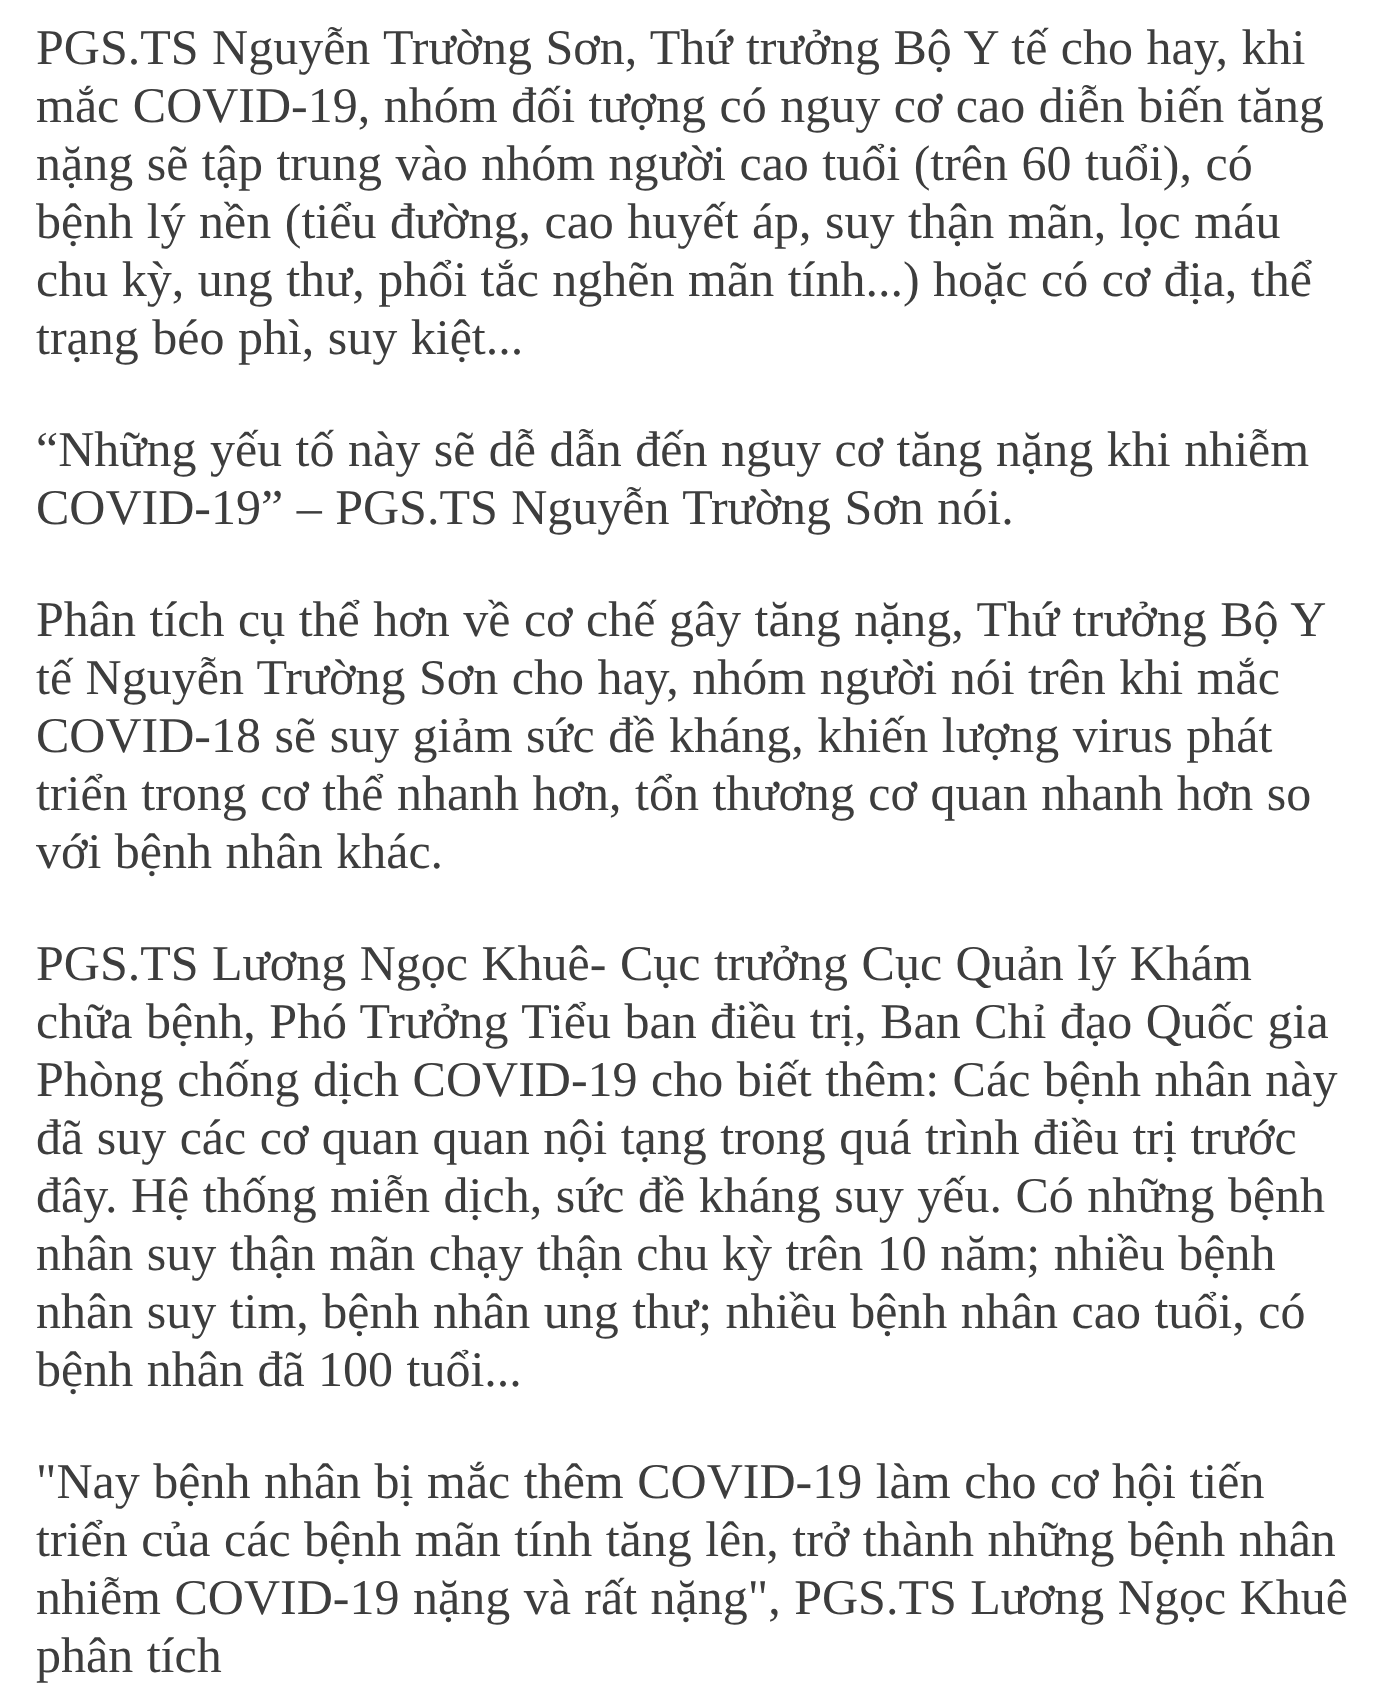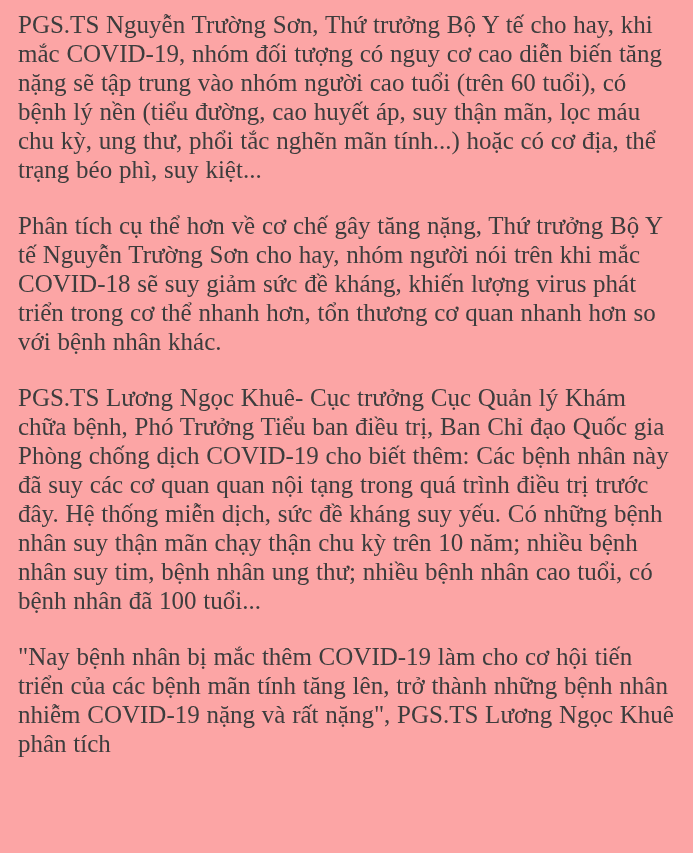--- a/index.html
+++ b/index.html
@@ -4,21 +4,21 @@
 <style>
   html, body {
     margin: 0;
     padding: 0;
     background: #fde9e8;
   }
   .page {
     width: 693px;
     min-height: 853px;
     box-sizing: border-box;
-    background: #fca5a5;
+    background: #ffffff;
     padding: 10px 18px 10px 18px;
     font-family: "Liberation Serif", "DejaVu Serif", serif;
     color: #3d3d3d;
     font-size: 25px;
     line-height: 29px;
   }
   .article p {
     margin: 0 0 27px 0;
     padding: 0;
     text-align: left;
@@ -28,17 +28,18 @@
   .article p:last-child {
     margin-bottom: 0;
   }
 </style>
 </head>
 <body>
 
 <div class="page">
   <div class="article">
     <p>PGS.TS Nguyễn Trường Sơn, Thứ trưởng Bộ Y tế cho hay, khi mắc COVID-19, nhóm đối tượng có nguy cơ cao diễn biến tăng nặng sẽ tập trung vào nhóm người cao tuổi (trên 60 tuổi), có bệnh lý nền (tiểu đường, cao huyết áp, suy thận mãn, lọc máu chu kỳ, ung thư, phổi tắc nghẽn mãn tính...) hoặc có cơ địa, thể trạng béo phì, suy kiệt...</p>
+    <p>“Những yếu tố này sẽ dễ dẫn đến nguy cơ tăng nặng khi nhiễm COVID-19” – PGS.TS Nguyễn Trường Sơn nói.</p>
     <p>Phân tích cụ thể hơn về cơ chế gây tăng nặng, Thứ trưởng Bộ Y tế Nguyễn Trường Sơn cho hay, nhóm người nói trên khi mắc COVID-18 sẽ suy giảm sức đề kháng, khiến lượng virus phát triển trong cơ thể nhanh hơn, tổn thương cơ quan nhanh hơn so với bệnh nhân khác.</p>
     <p>PGS.TS Lương Ngọc Khuê- Cục trưởng Cục Quản lý Khám chữa bệnh, Phó Trưởng Tiểu ban điều trị, Ban Chỉ đạo Quốc gia Phòng chống dịch COVID-19 cho biết thêm: Các bệnh nhân này đã suy các cơ quan quan nội tạng trong quá trình điều trị trước đây. Hệ thống miễn dịch, sức đề kháng suy yếu. Có những bệnh nhân suy thận mãn chạy thận chu kỳ trên 10 năm; nhiều bệnh nhân suy tim, bệnh nhân ung thư; nhiều bệnh nhân cao tuổi, có bệnh nhân đã 100 tuổi...</p>
     <p>"Nay bệnh nhân bị mắc thêm COVID-19 làm cho cơ hội tiến triển của các bệnh mãn tính tăng lên, trở thành những bệnh nhân nhiễm COVID-19 nặng và rất nặng", PGS.TS Lương Ngọc Khuê phân tích</p>
   </div>
 </div>
 
 </body></html>

